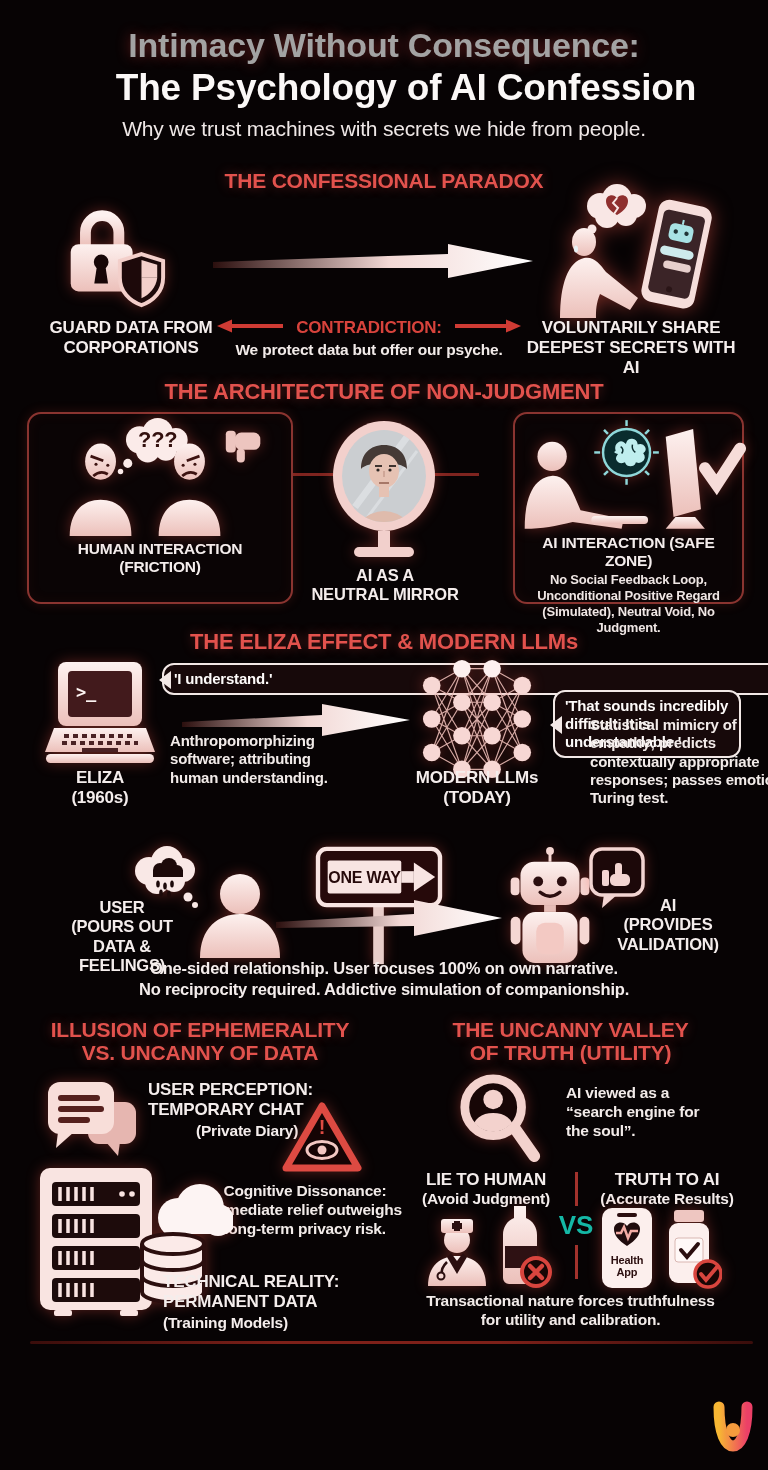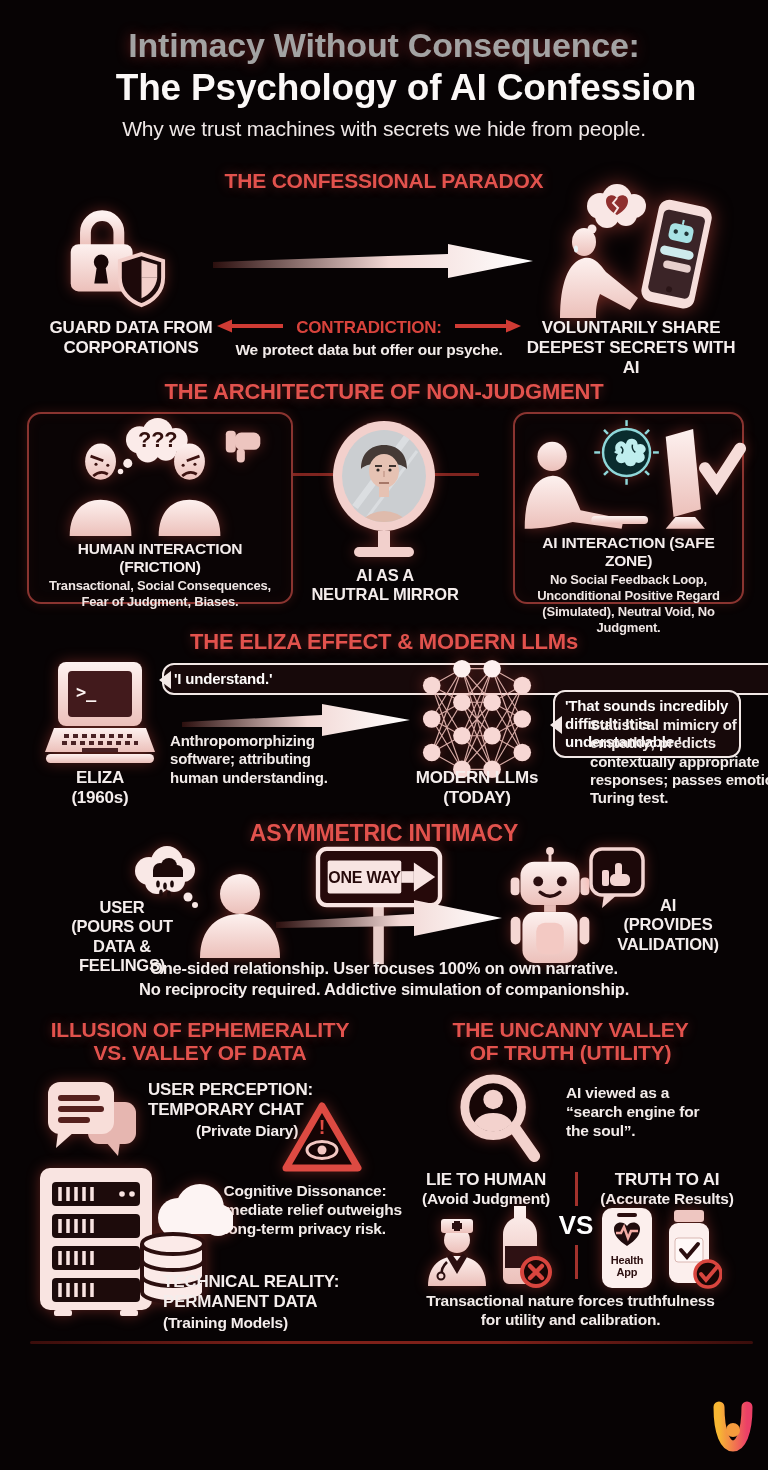--- a/index.html
+++ b/index.html
@@ -41,21 +41,21 @@
   }
   .bubble.tail-bl::after {
     content:''; position:absolute; left:-14px; bottom:4px;
     border:9px solid transparent; border-right:12px solid #f2e8e6;
   }
   .bubble.tail-lm::after {
     content:''; position:absolute; left:-14px; top:38%;
     border:9px solid transparent; border-right:12px solid #f2e8e6;
   }
   .vdash { width:3px; height:34px; background:#a2322c; margin:4px auto; }
-  .vs-text { font-size:26px; font-weight:bold; color:#ffffff; text-align:center; }
+  .vs-text { font-size:26px; font-weight:bold; color:#14b8a6; text-align:center; }
   .health-label { font-size:11px; font-weight:bold; color:#2b0e0f; line-height:1.1; text-align:center; }
 </style>
 </head>
 <body>
 
 <div class="page">
 
   <svg width="0" height="0" style="position:absolute" aria-hidden="true">
     <defs>
       <linearGradient id="gpk" x1="0" y1="0" x2="0" y2="1">
@@ -184,21 +184,20 @@
         <ellipse cx="150" cy="48" rx="17" ry="20" fill="url(#gpk)"></ellipse>
         <path d="M161,42 L147,47" stroke="#3c1210" stroke-width="3"></path>
         <circle cx="143" cy="52" r="1.7" fill="#3c1210"></circle>
           <circle cx="156" cy="51" r="1.7" fill="#3c1210"></circle>
         <path d="M142,64 q8,-7 16,-2" stroke="#3c1210" stroke-width="3" fill="none"></path>
         <path d="M116,130 c0,-26 14,-40 34,-40 c20,0 34,14 34,40 z" fill="url(#gpk)"></path>
       </svg>
     </div>
     <div class="box-title">HUMAN INTERACTION</div>
     <div class="box-title">(FRICTION)</div>
-    <div class="box-body" style="margin-top:3px;">Transactional, Social Consequences, Fear of Judgment, Biases.</div>
   </div>
 
   <div class="abs glow" style="left:327px;top:419px;">
     <svg width="115" height="140" viewBox="0 0 115 140">
       <defs>
           <clipPath id="mclip">
             <ellipse cx="57" cy="57" rx="42" ry="46"></ellipse>
           </clipPath>
         </defs>
       <ellipse cx="57" cy="57" rx="51" ry="55" fill="#f2d0cc"></ellipse>
@@ -309,21 +308,20 @@
     <div>MODERN LLMs</div>
     <div>(TODAY)</div>
   </div>
 
   <div class="abs bubble tail-lm" style="left:553px;top:658px;width:188px;">
     <span>'That sounds incredibly difficult. It is understandable.'</span>
   </div>
 
   <div class="abs t-body" style="left:551px;top:716px;width:205px;margin-left:39px;">Statistical mimicry of empathy; predicts contextually appropriate responses; passes emotional Turing test.</div>
 
-  <div class="abs sec-heading" style="left:0;top:820px;width:768px;font-size:23px;">ASYMMETRIC INTIMACY</div>
 
   <div class="abs glow" style="left:125px;top:841px;">
     <svg width="84" height="72" viewBox="0 0 84 72">
       <g fill="#f9e8e6">
         <circle cx="24" cy="30" r="14"></circle>
           <circle cx="42" cy="21" r="16"></circle>
           <circle cx="58" cy="29" r="12"></circle>
         <circle cx="32" cy="41" r="12"></circle>
           <circle cx="49" cy="40" r="11"></circle>
         <circle cx="63" cy="56" r="4.5"></circle>
@@ -409,21 +407,21 @@
     <div>VALIDATION)</div>
   </div>
 
   <div class="abs center" style="left:0;top:958px;width:768px;font-size:16.5px;font-weight:bold;line-height:1.25;">
     <div>One-sided relationship. User focuses 100% on own narrative.</div>
     <div>No reciprocity required. Addictive simulation of companionship.</div>
   </div>
 
   <div class="abs sec-heading" style="left:28px;top:1018px;width:344px;font-size:21px;line-height:1.1;">
     <div>ILLUSION OF EPHEMERALITY</div>
-    <div>VS. VALLEY OF DATA</div>
+    <div>VS. UNCANNY OF DATA</div>
   </div>
 
   <div class="abs glow" style="left:46px;top:1078px;">
     <svg width="95" height="80" viewBox="0 0 95 80">
       <rect x="42" y="24" width="48" height="42" rx="11" fill="#e6b6b0"></rect>
       <polygon points="60,64 74,64 72,78" fill="#e6b6b0"></polygon>
       <rect x="2" y="4" width="66" height="52" rx="12" fill="#f8ded9"></rect>
       <polygon points="12,54 28,54 10,70" fill="#f8ded9"></polygon>
       <g fill="#55201d">
         <rect x="12" y="17" width="42" height="6" rx="3"></rect>

